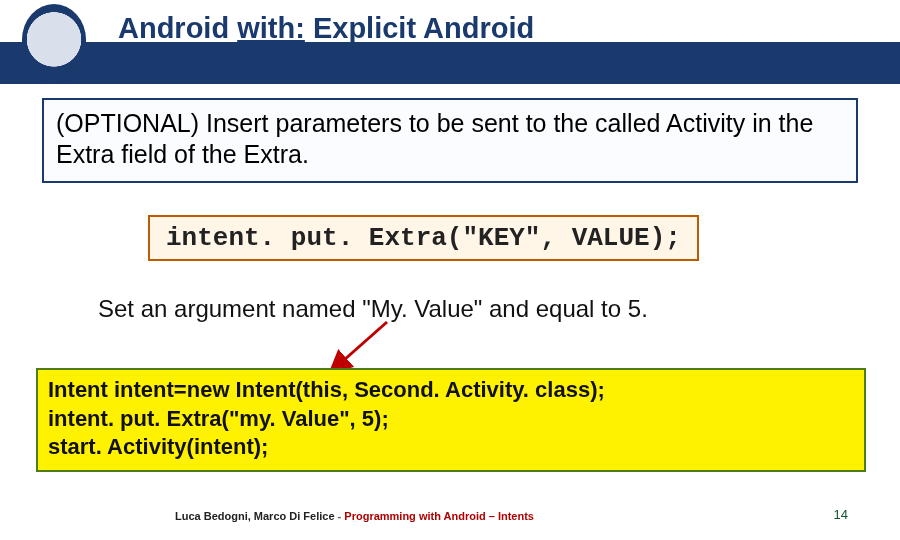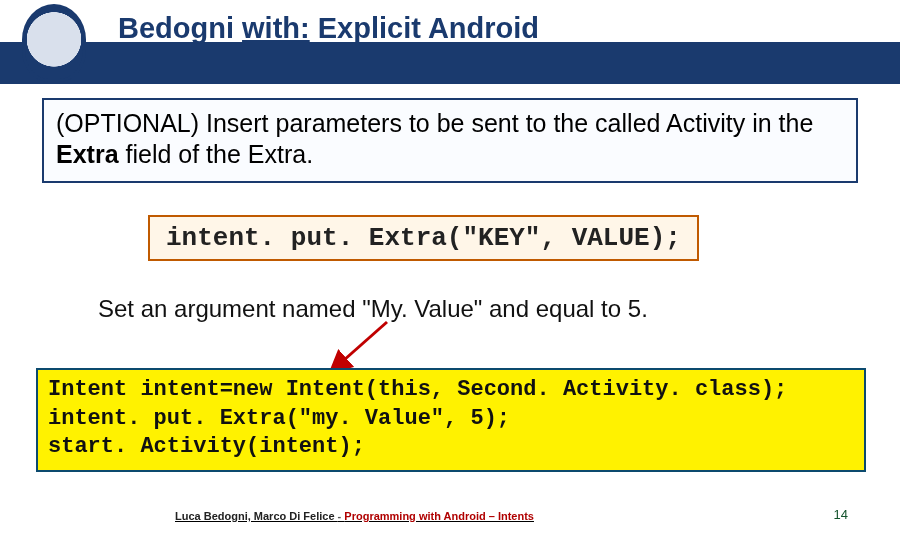--- a/index.html
+++ b/index.html
@@ -43,21 +43,21 @@
     top: 98px;
     left: 42px;
     width: 816px;
     border: 2px solid #1a3a6e;
     background: #fafcff;
     padding: 8px 12px 10px 12px;
     font-size: 25px;
     line-height: 1.25;
   }
   .box1 .u { }
-  .box1 .b { font-weight: bold; text-align: center; }
+  .box1 .b { font-weight: normal; text-align: center; }
   .box2 {
     position: absolute;
     top: 215px;
     left: 148px;
     border: 2px solid #c05a00;
     background: #fff6e8;
     padding: 6px 16px;
     font-family: "Courier New", Courier, monospace;
     font-size: 26px;
     font-weight: bold;
@@ -68,64 +68,63 @@
     top: 295px;
     left: 98px;
     font-size: 24px;
     color: #111;
   }
   .box3 {
     position: absolute;
     top: 368px;
     left: 36px;
     width: 830px;
-    border: 2px solid #0c4a6e;
+    border: 2px solid #4d7c0f;
     background: #fff200;
     padding: 6px 10px 8px 10px;
-    font-family: Liberation Mono, monospace;
+    font-family: Liberation Sans, sans-serif;
     font-size: 22px;
     font-weight: bold;
     color: #111;
     white-space: pre;
     line-height: 1.3;
   }
   .arrow {
     position: absolute;
     top: 318px;
     left: 325px;
     width: 80px;
     height: 60px;
     pointer-events: none;
   }
   .footer-left {
     position: absolute;
     bottom: 18px;
     left: 175px;
     font-size: 11px;
-    text-decoration: underline;
   }
   .footer-left .authors { color: #222; font-weight: bold; }
   .footer-left .dash { color: #555; font-weight: bold; }
   .footer-left .course { color: #b00000; font-weight: bold; }
   .pagenum {
     position: absolute;
     bottom: 18px;
     right: 52px;
     font-size: 13px;
     color: #14532d;
   }
 </style>
 </head>
 <body>
 
 <div class="header-bar"></div>
 <div class="seal"></div>
 
 <div class="title">
-  <span>Bedogni </span><span style="text-decoration:underline">with:</span><span> Explicit Android</span>
+  <span>Android </span><span style="text-decoration:underline">with:</span><span> Explicit Android</span>
 </div>
 
 <div class="box1">
   <span class="u">(OPTIONAL)</span><span> Insert parameters to be sent to the called Activity in the </span><span class="b">Extra</span><span> field of the Extra.</span>
 </div>
 
 <div class="box2">
   <span>intent. put. Extra("KEY", VALUE);</span>
 </div>
 

